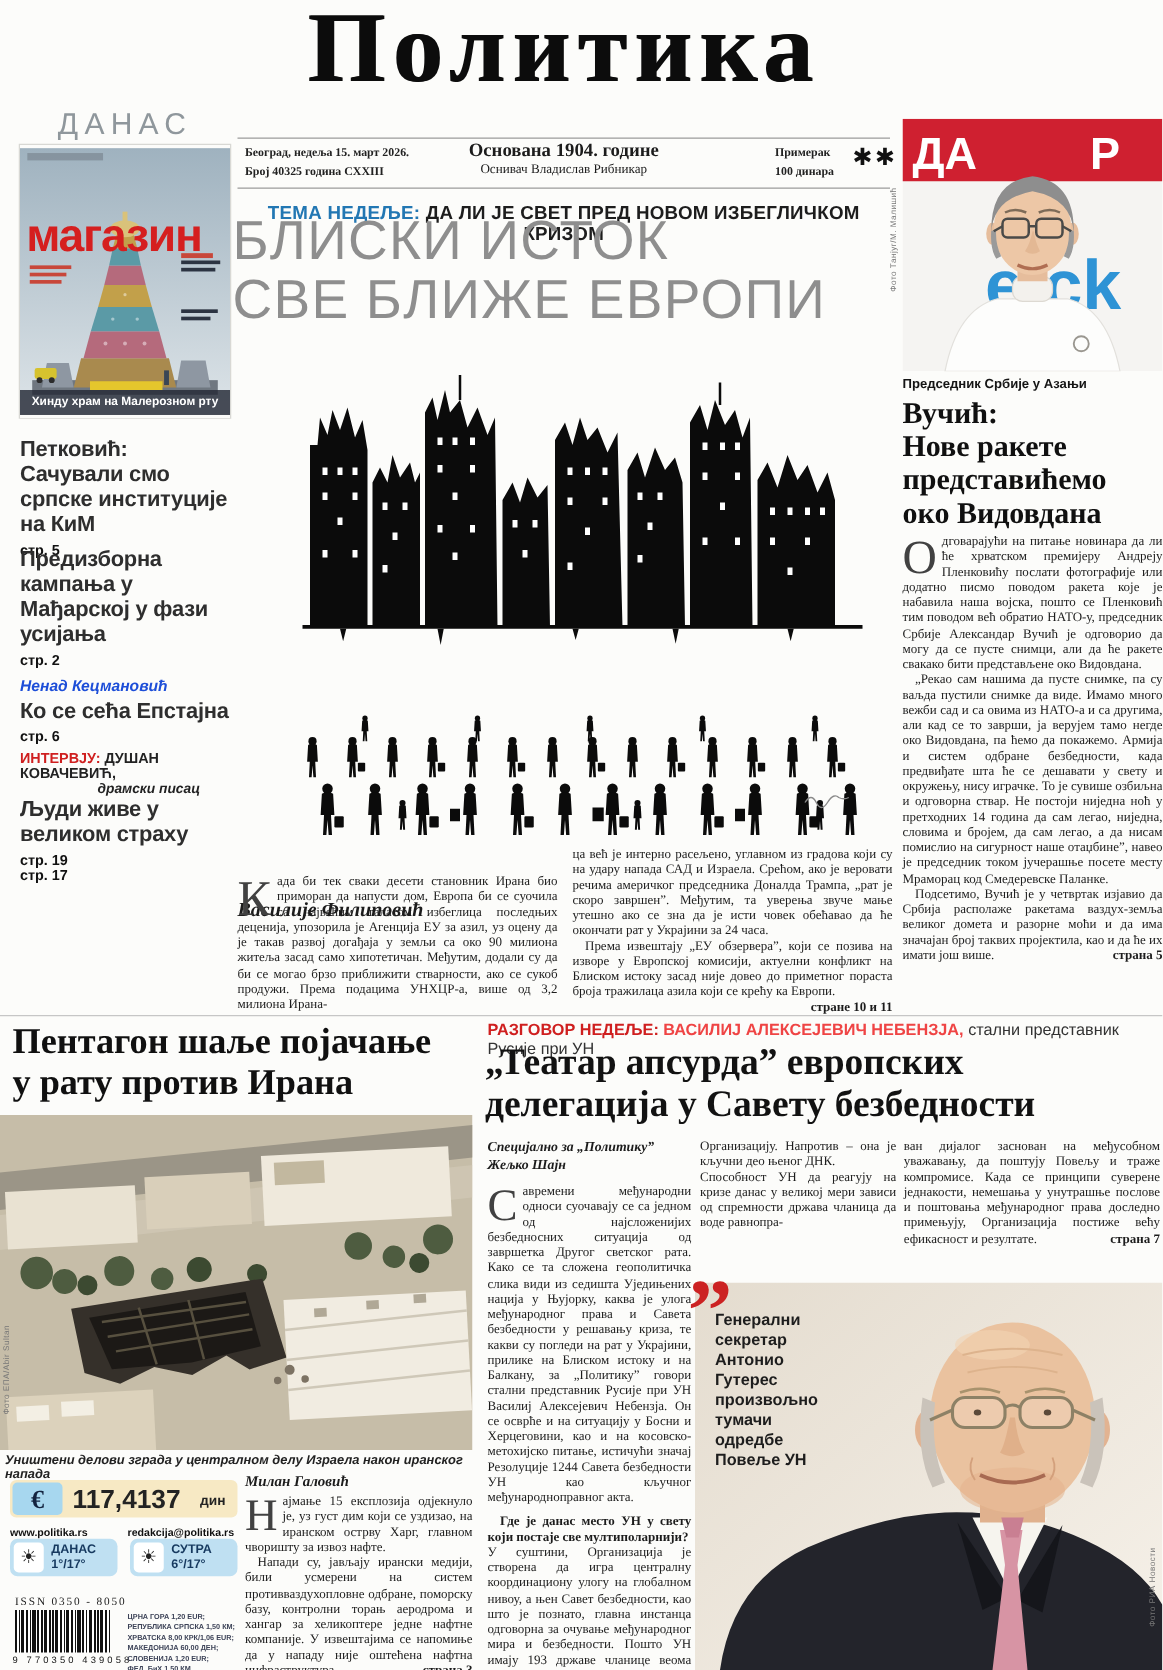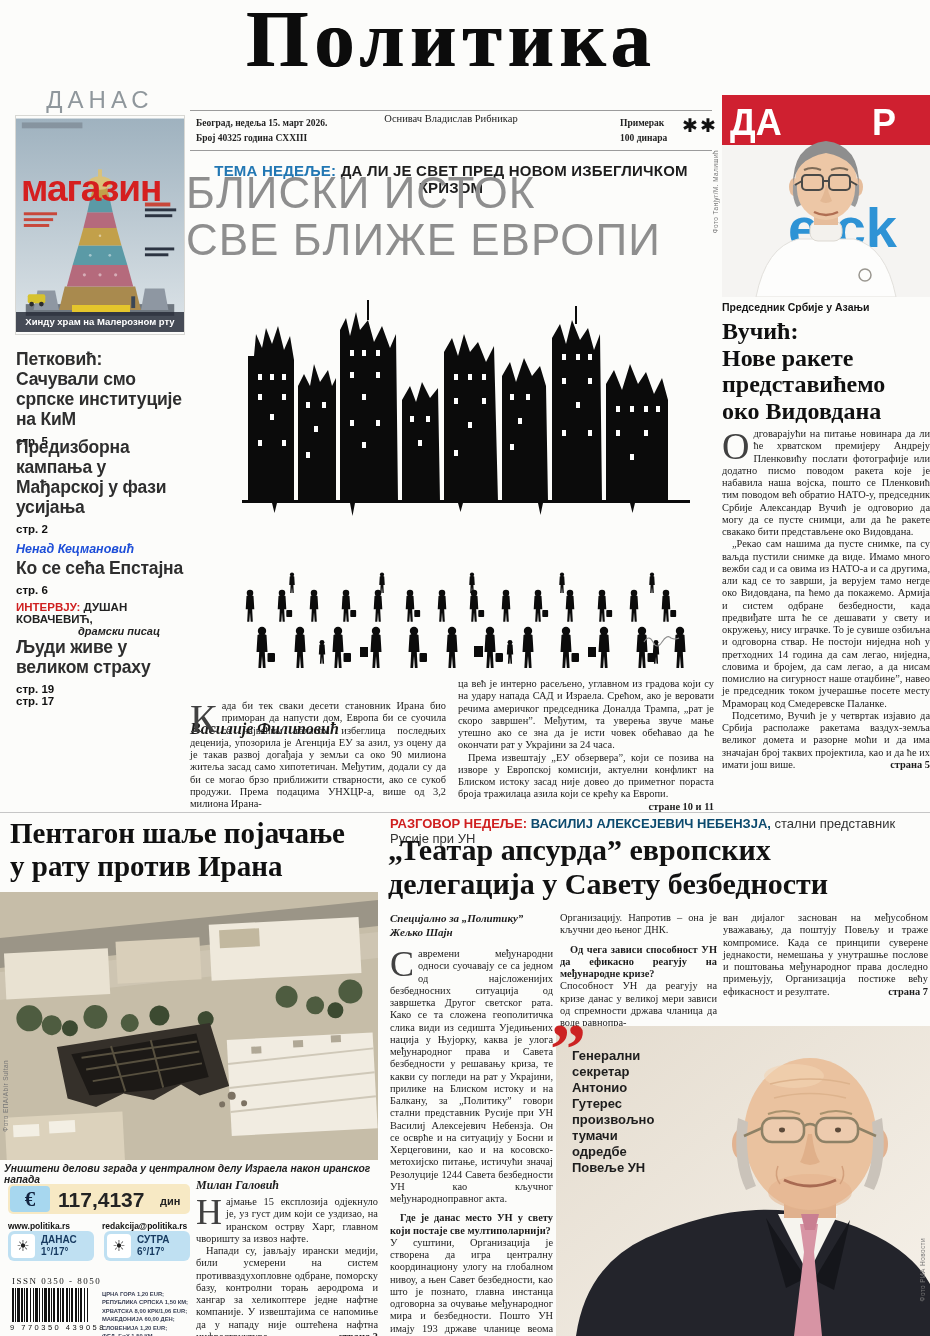--- a/index.html
+++ b/index.html
@@ -112,20 +112,21 @@
 </div>
 
 <div class="abs serif" style="left:186px;top:-16px;width:530px;height:110px;line-height:110px;text-align:center;font-size:80px;font-weight:bold;color:#0c0c0c;letter-spacing:6px;text-shadow:1px 0 0 #0c0c0c">Политика</div>
 <div class="rule" style="left:190px;top:110px;width:522px"></div>
 <div class="rule" style="left:190px;top:150px;width:522px"></div>
 <div class="abs b" style="left:196px;top:116px;font-size:9.5px;line-height:1.55;color:#222">
   <div>Београд, недеља 15. март 2026.</div>
   <div>Број 40325 година CXXIII</div>
 </div>
 <div class="abs" style="left:186px;top:113px;width:530px;text-align:center">
+  <div class="b" style="font-size:15px">Основана 1904. године</div>
   <div style="font-size:10.5px">Оснивач Владислав Рибникар</div>
 </div>
 <div class="abs b" style="left:620px;top:116px;width:60px;font-size:9.5px;line-height:1.55;color:#222">
   <div>Примерак</div>
   <div>100 динара</div>
 </div>
 <div class="abs" style="left:682px;top:114px;font-size:19px;letter-spacing:2px;color:#111">✱✱</div>
 
 <div class="abs sans b" style="left:186px;top:162px;width:530px;text-align:center;font-size:15px;letter-spacing:.2px">
   <span style="color:#2277b3">ТЕМА НЕДЕЉЕ:</span>
@@ -401,38 +402,37 @@
 </div>
 
 <div class="abs b i" style="left:196px;top:1178px;font-size:12px">Милан Галовић</div>
 <div class="abs bt" style="left:196px;top:1196px;width:182px">
   <p><span class="dc" style="font-size:36px;line-height:29px;padding:2px 4px 0 0">Н</span><span>ајмање 15 експлозија одјекнуло је, уз густ дим који се уздизао, на иранском острву Харг, главном чворишту за извоз нафте.</span></p>
   <p class="ind"><span>Напади су, јављају ирански медији, били усмерени на систем противваздухопловне одбране, поморску базу, контролни торањ аеродрома и хангар за хеликоптере једне нафтне компаније. У извештајима се напомиње да у нападу није оштећена нафтна инфраструктура.</span> <span class="pref">страна 3</span></p>
 </div>
 
 <div class="abs sans" style="left:390px;top:816px;width:540px;font-size:13px">
   <span class="kick-red">РАЗГОВОР НЕДЕЉЕ:</span>
-  <span class="b" style="color:#0c4a6e">ВАСИЛИЈ АЛЕКСЕЈЕВИЧ НЕБЕНЗЈА,</span>
+  <span class="b" style="color:#ef4444">ВАСИЛИЈ АЛЕКСЕЈЕВИЧ НЕБЕНЗЈА,</span>
   <span style="color:#333;font-weight:500">стални представник Русије при УН</span>
 </div>
 <div class="abs b pre serif" style="left:388px;top:833px;width:542px;font-size:30px;line-height:34px;color:#121212">„Театар апсурда” европских
 делегација у Савету безбедности</div>
 
 <div class="abs bt" style="left:390px;top:912px;width:163px">
   <div class="b i" style="font-size:11px;line-height:13.5px;text-align:left">
     <div>Специјално за „Политику”</div>
     <div>Жељко Шајн</div>
   </div>
   <p style="margin-top:9px"><span class="dc" style="font-size:36px;line-height:29px;padding:2px 4px 0 0">С</span><span>авремени међународни односи суочавају се са једном од најсложенијих безбедносних ситуација од завршетка Другог светског рата. Како се та сложена геополитичка слика види из седишта Уједињених нација у Њујорку, каква је улога међународног права и Савета безбедности у решавању криза, те какви су погледи на рат у Украјини, прилике на Блиском истоку и на Балкану, за „Политику” говори стални представник Русије при УН Василиј Алексејевич Небензја. Он се осврће и на ситуацију у Босни и Херцеговини, као и на косовско-метохијско питање, истичући значај Резолуције 1244 Савета безбедности УН као кључног међународноправног акта.</span></p>
   <p class="q ind">Где је данас место УН у свету који постаје све мултиполарнији?</p>
   <p>У суштини, Организација је створена да игра централну координациону улогу на глобалном нивоу, а њен Савет безбедности, као што је познато, главна инстанца одговорна за очување међународног мира и безбедности. Пошто УН имају 193 државе чланице веома различитих политичких и цивилизацијских устројства, сама мултиполарност представља изазов за</p>
 </div>
 <div class="abs bt" style="left:560px;top:912px;width:157px">
   <p>Организацију. Напротив – она је кључни део њеног ДНК.</p>
-  <p class="q ind">Од чега зависи способност УН да ефикасно реагују на међународне кризе?</p>
   <p>Способност УН да реагују на кризе данас у великој мери зависи од спремности држава чланица да воде равнопра-</p>
 </div>
 <div class="abs bt" style="left:723px;top:912px;width:205px">
   <p><span>ван дијалог заснован на међусобном уважавању, да поштују Повељу и траже компромисе. Када се принципи суверене једнакости, немешања у унутрашње послове и поштовања међународног права доследно примењују, Организација постиже већу ефикасност и резултате.</span> <span class="pref">страна 7</span></p>
 </div>
 
 <div class="abs" style="left:556px;top:1026px;width:374px;height:310px">
 <svg width="374" height="310" viewBox="0 0 374 310" style="display:block">
   <defs>
         <linearGradient id="nb" x1="0" y1="0" x2="1" y2="1">

